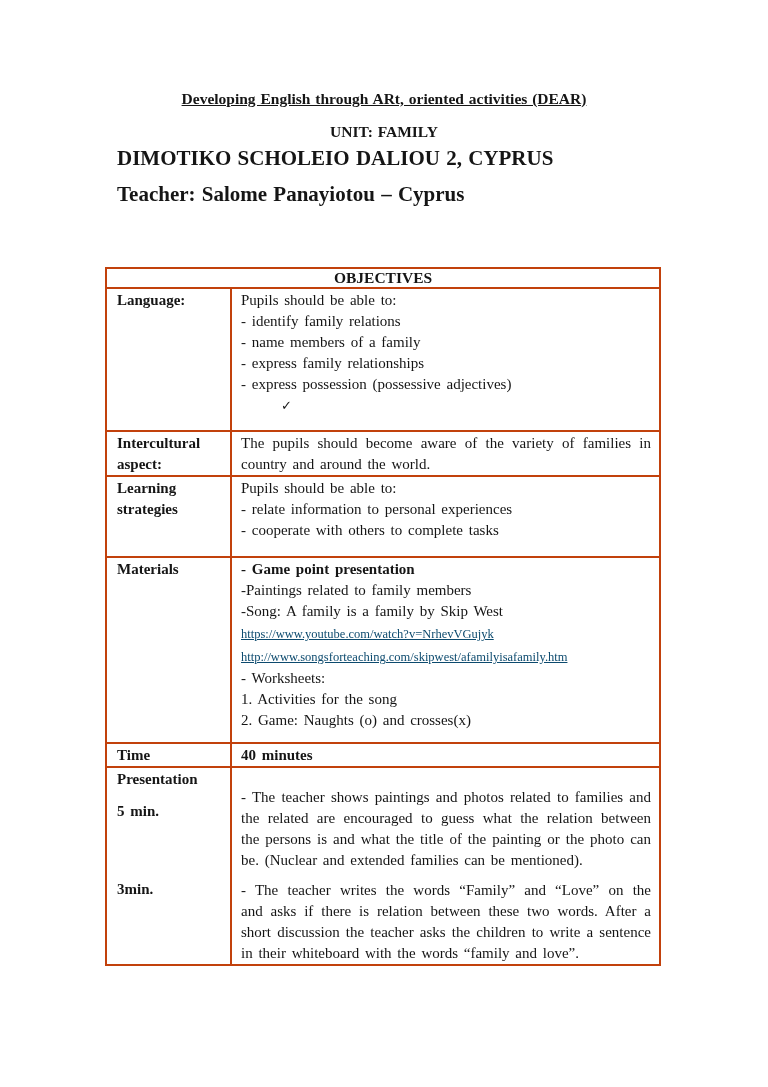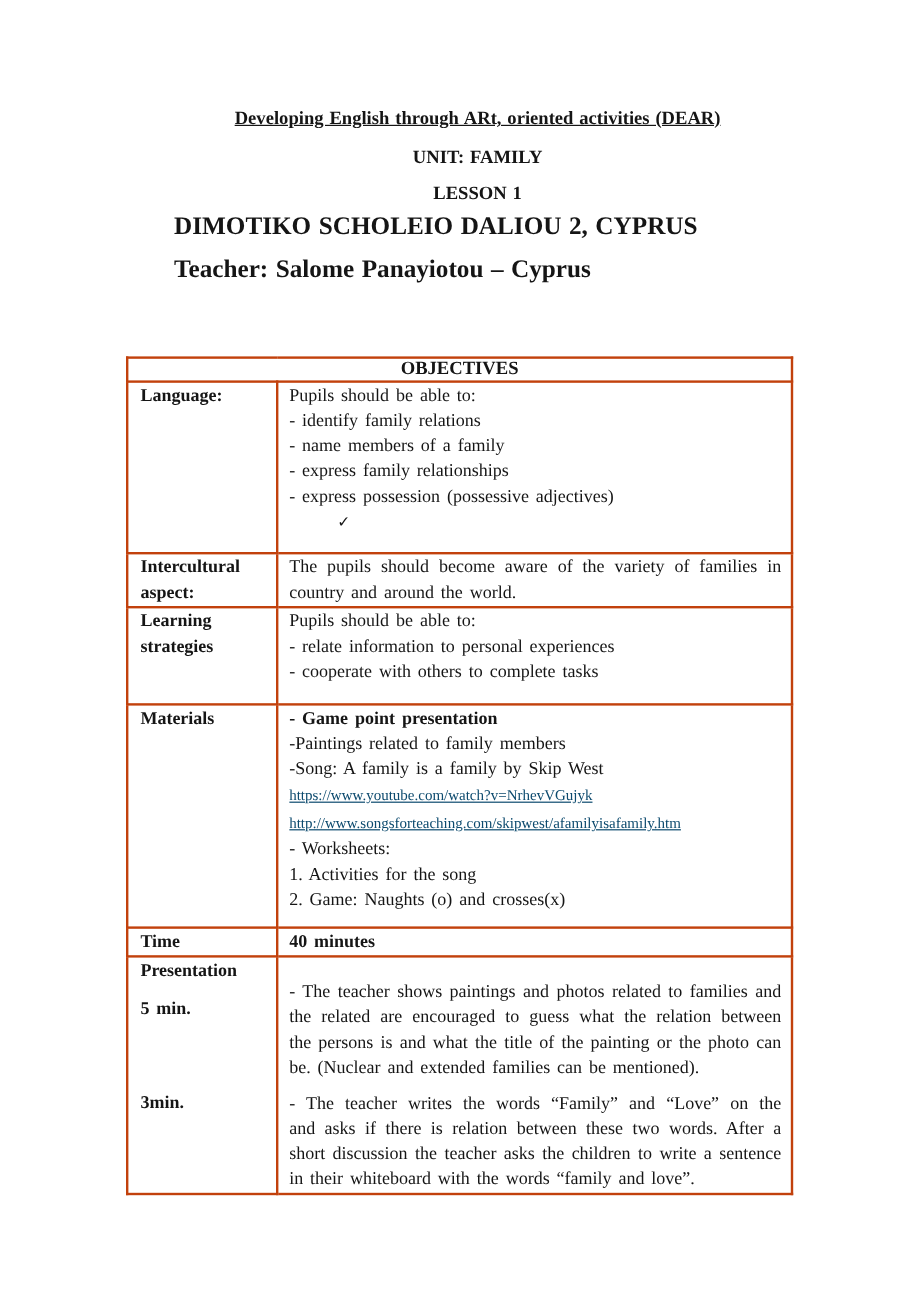--- a/index.html
+++ b/index.html
@@ -14,21 +14,20 @@
     background: #ffffff;
     font-family: "Liberation Serif", serif;
     color: #151515;
     overflow: hidden;
     word-spacing: 1px;
   }
   
   .header-block {
     padding-top: 91px;
     text-align: center;
-    padding-left: 28px;
   }
   .doc-title {
     font-size: 15.5px;
     font-weight: bold;
     text-decoration: underline;
     line-height: 16px;
   }
   .doc-unit, .doc-lesson {
     font-size: 15.5px;
     font-weight: bold;
@@ -120,21 +119,20 @@
   .p-para2 { margin-top: 9px; }
 </style>
 </head>
 <body>
 
 <div class="page">
 
   <div class="header-block">
     <div class="doc-title">Developing English through ARt, oriented activities (DEAR)</div>
     <div class="doc-unit">UNIT: FAMILY</div>
-    <div class="doc-lesson">LESSON 1</div>
     <div class="doc-school">DIMOTIKO SCHOLEIO DALIOU 2, CYPRUS</div>
     <div class="doc-teacher">Teacher: Salome Panayiotou – Cyprus</div>
   </div>
 
   <table class="objectives">
     <colgroup>
       <col style="width:125px">
       <col style="width:429px">
     </colgroup>
 

